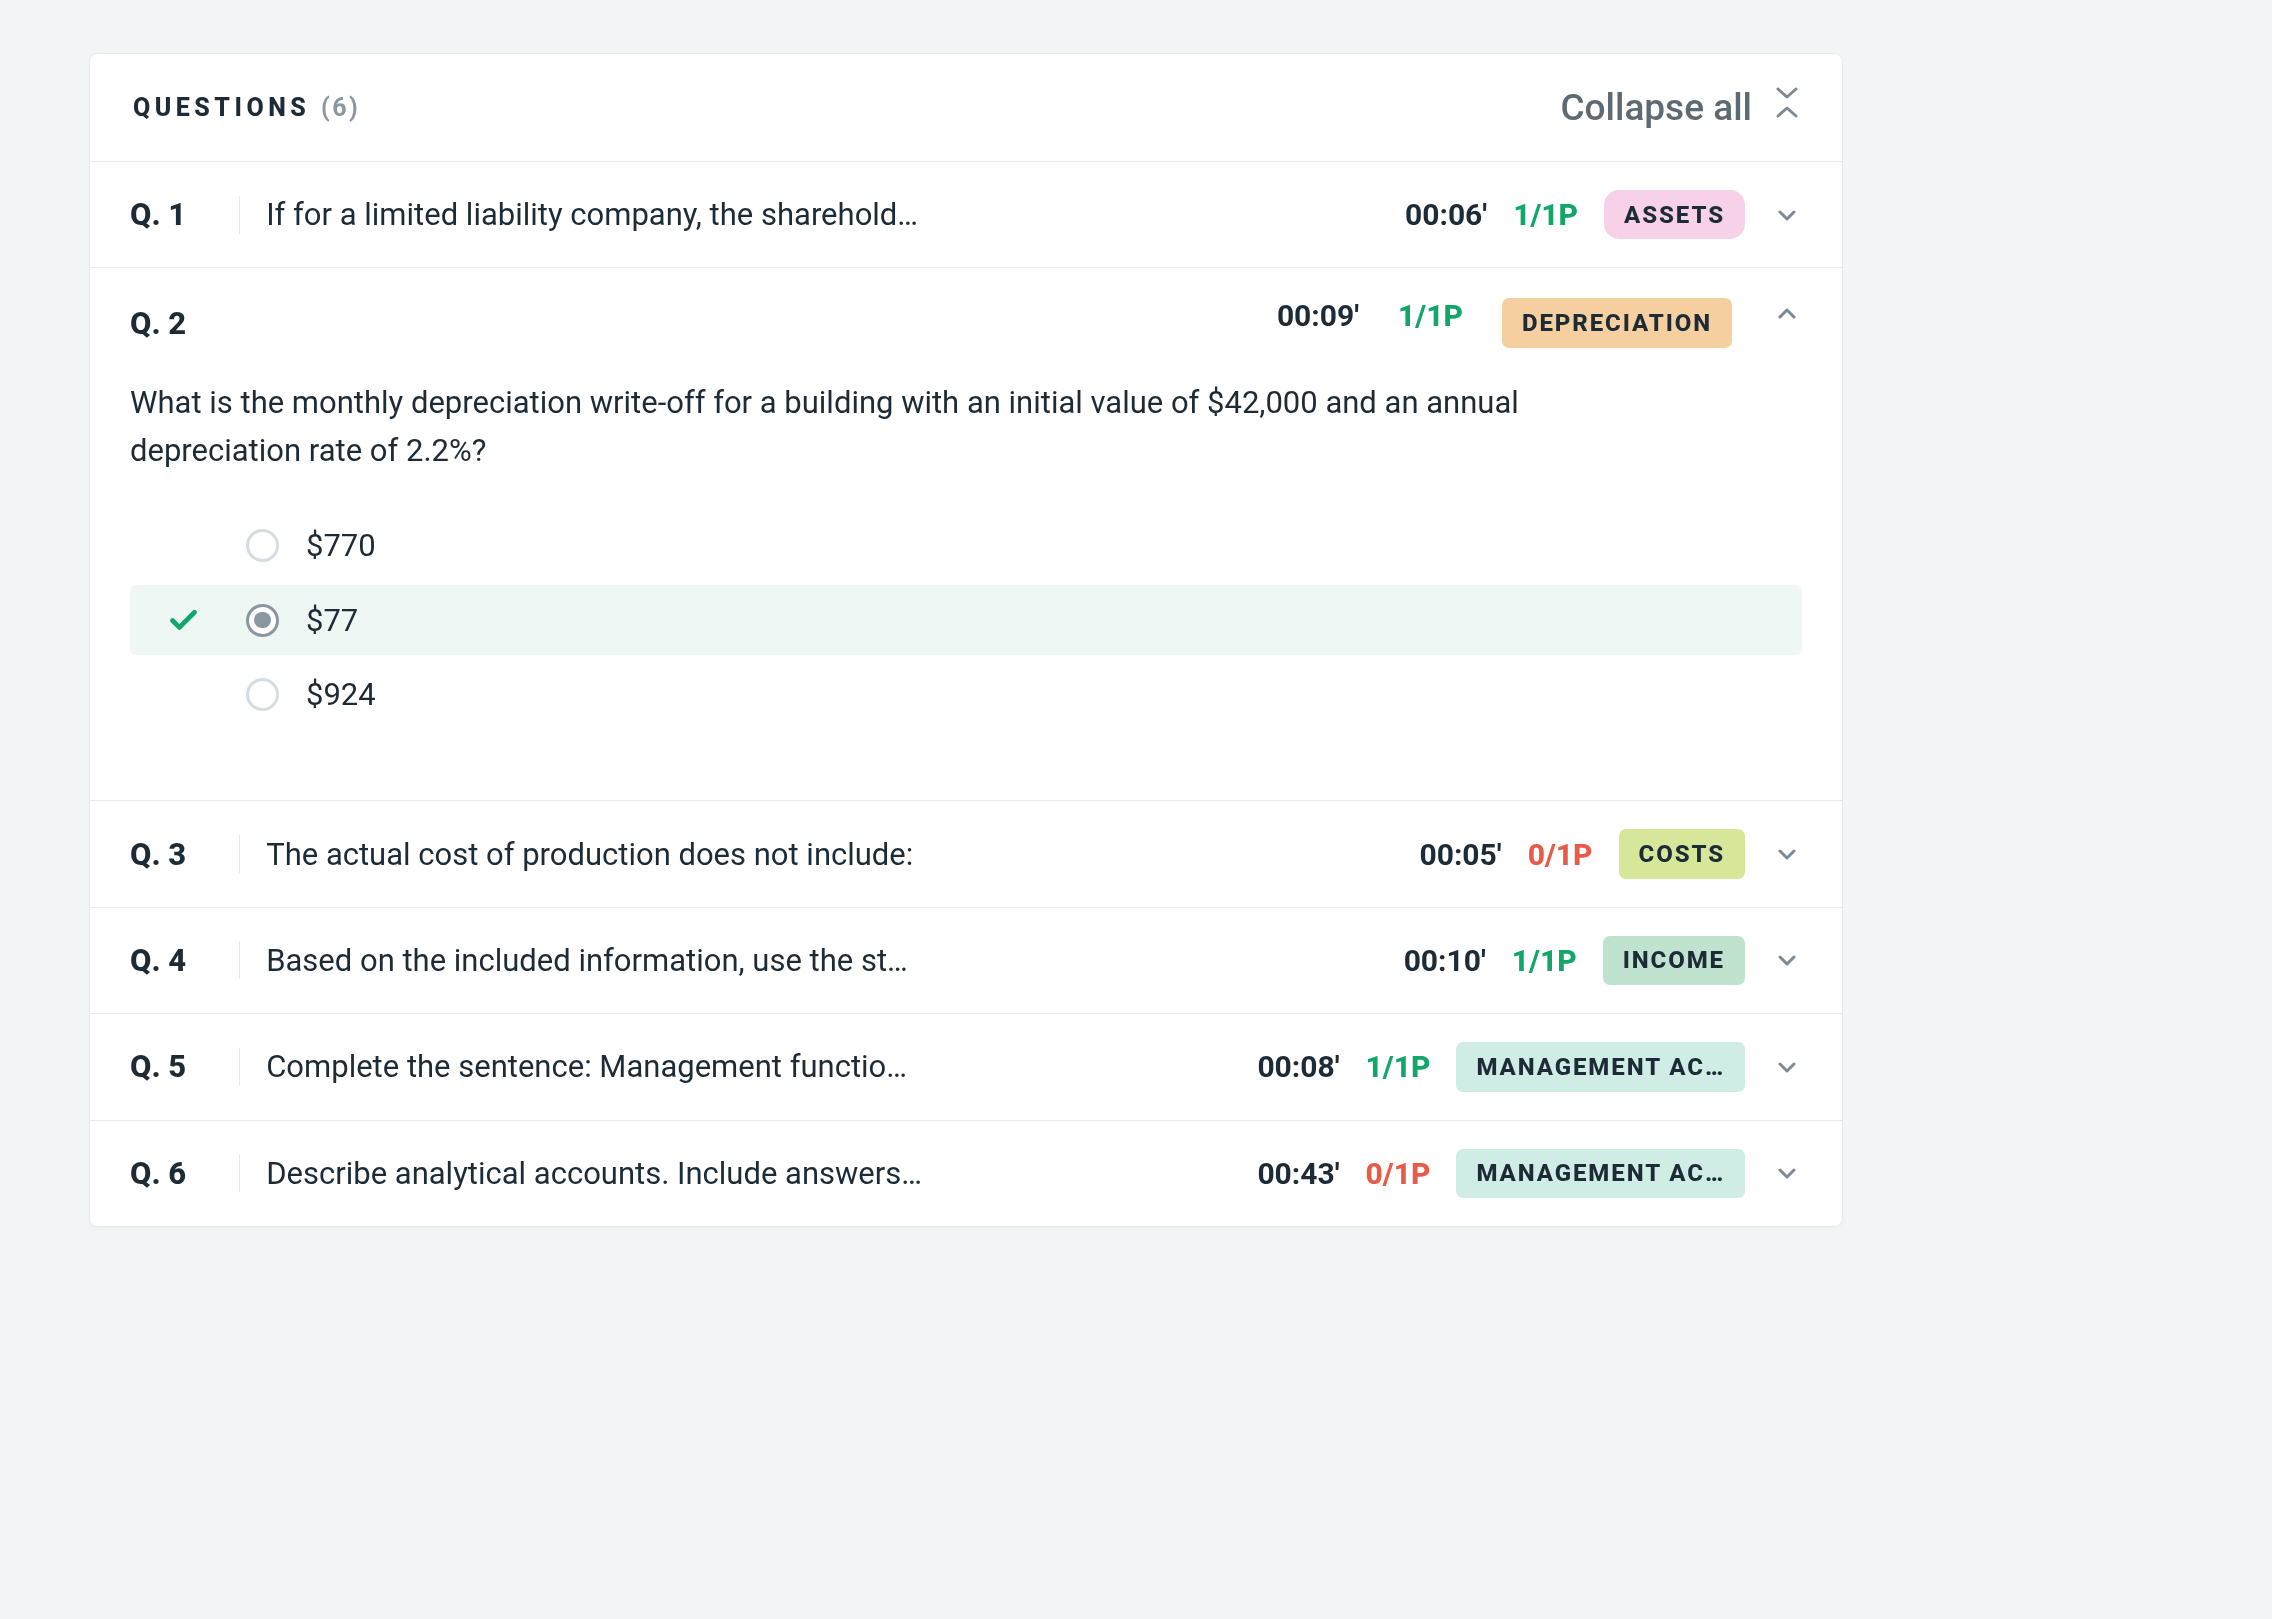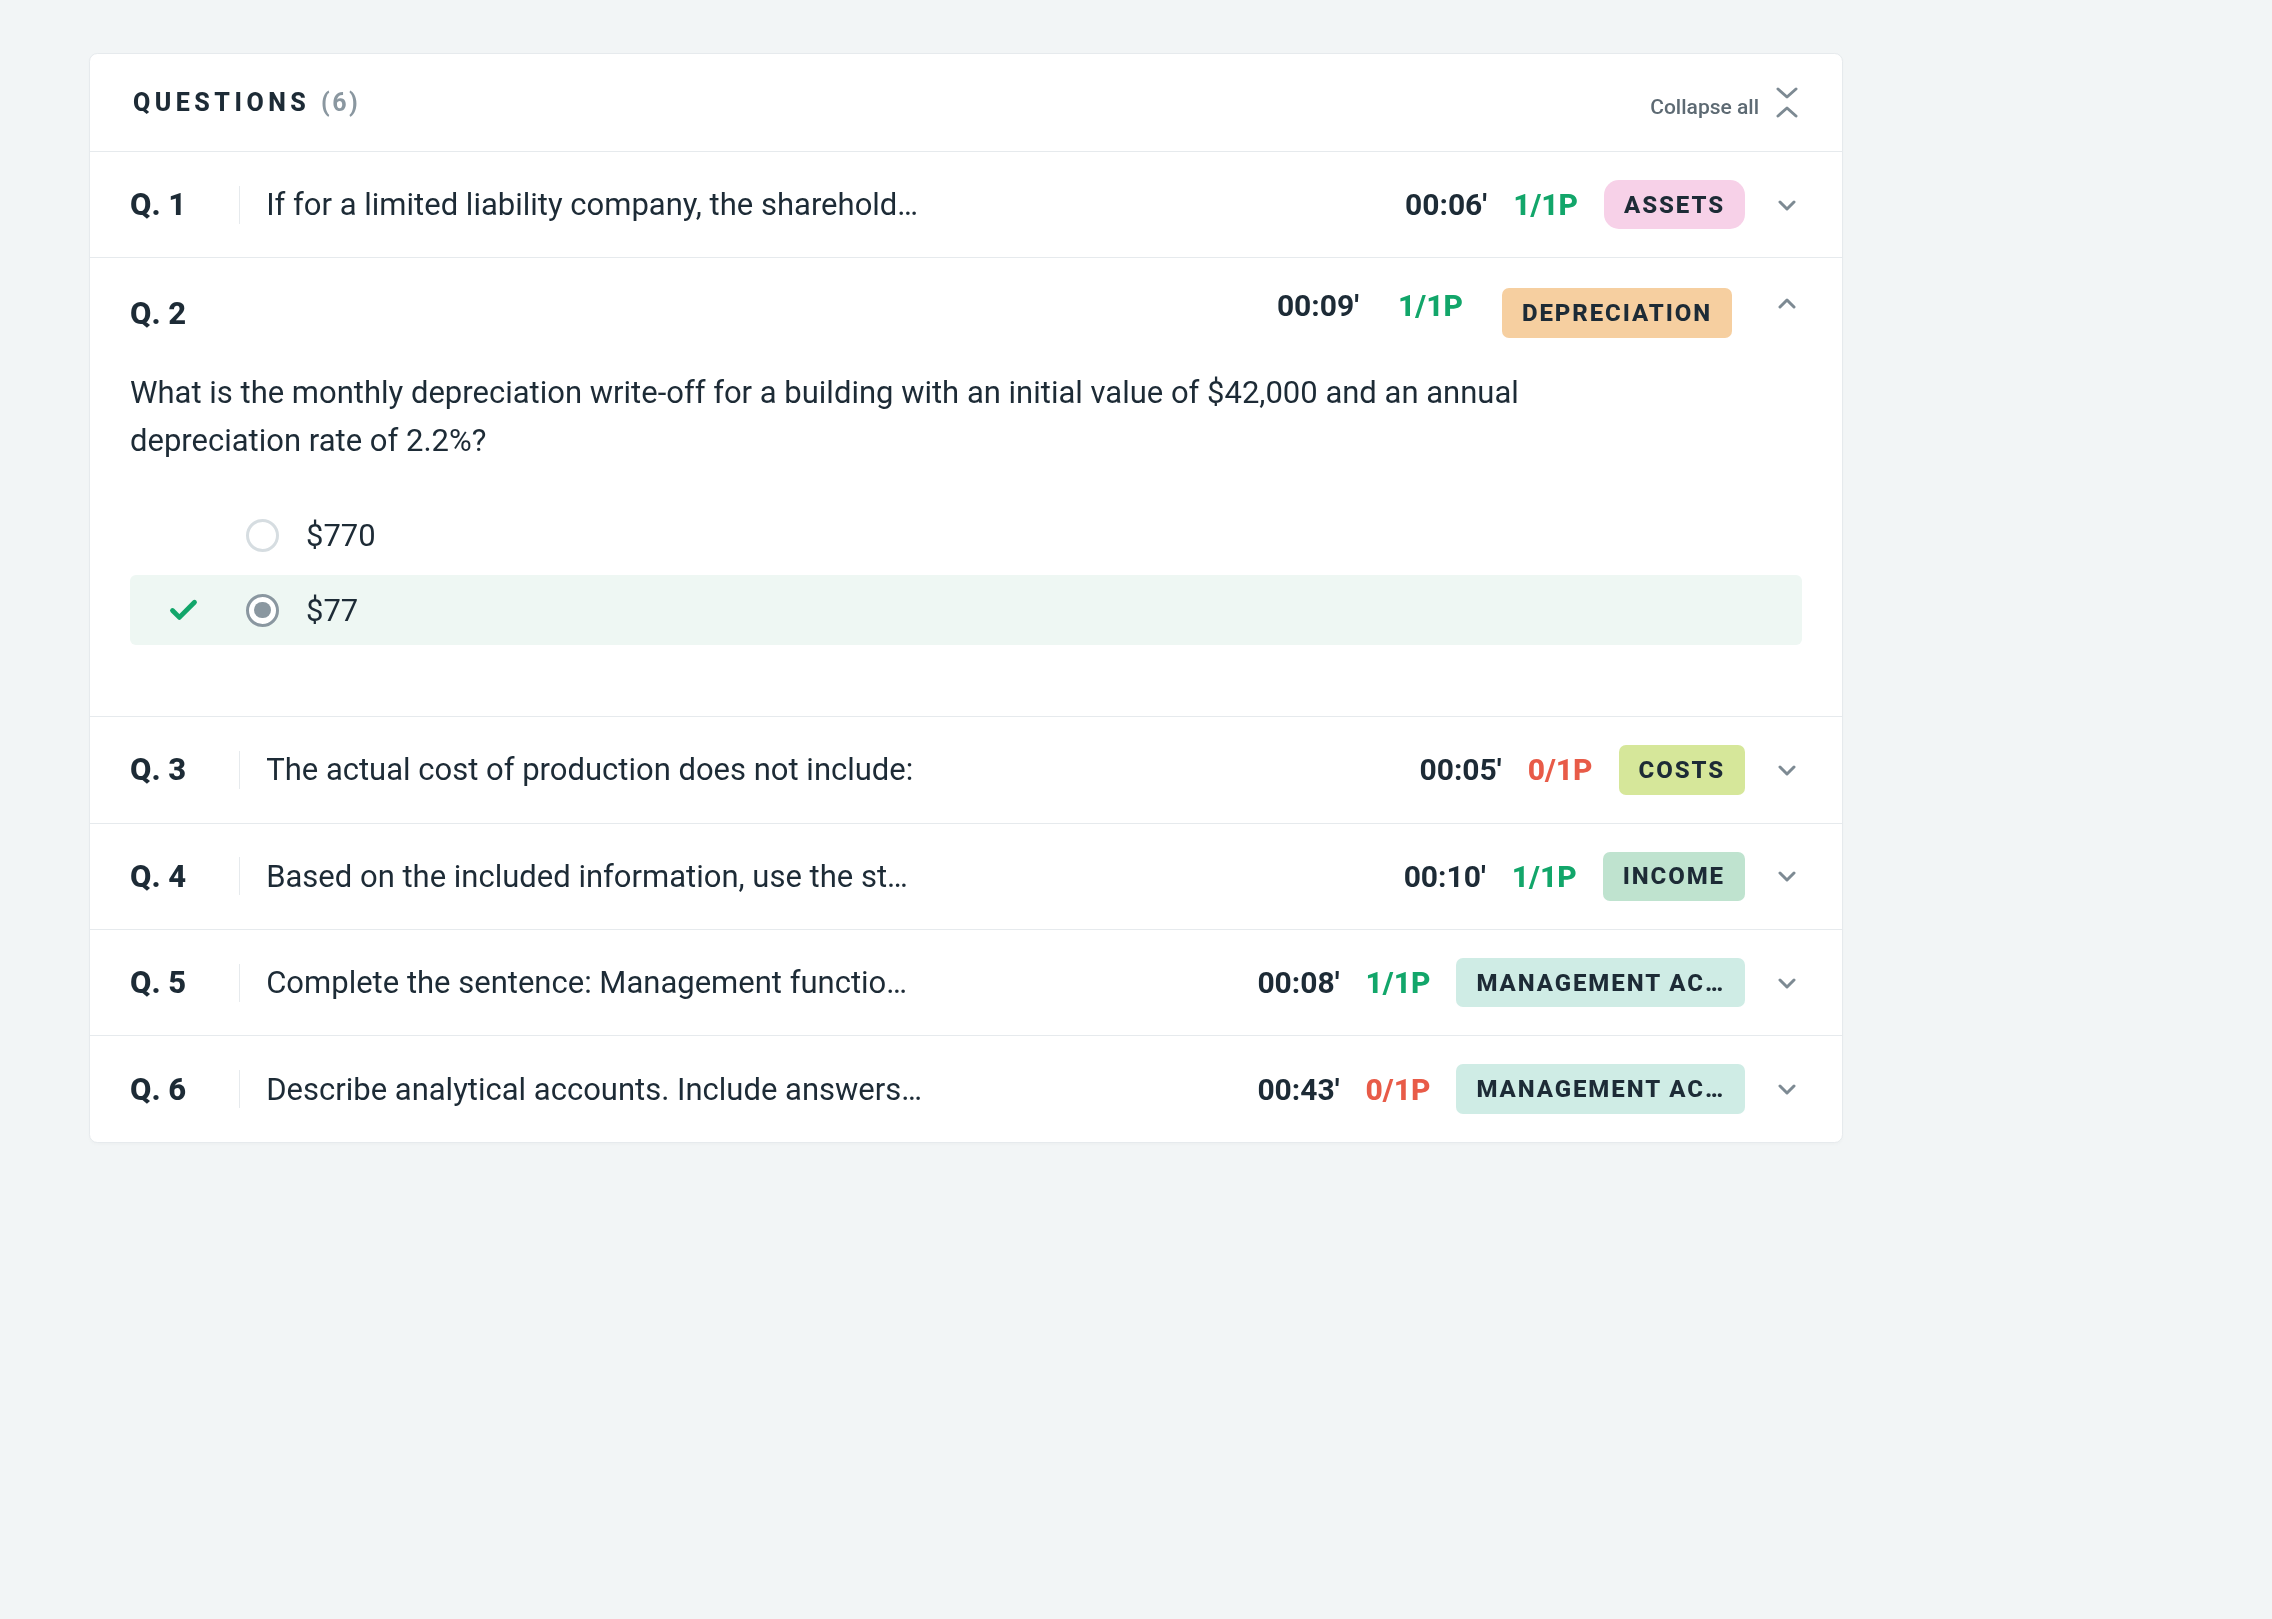--- a/index.html
+++ b/index.html
@@ -24,21 +24,21 @@
     box-shadow:0 1.2px 3.6px rgba(20,30,40,.02);
     overflow:hidden;
   }
   .card-header{
     display:flex;align-items:center;justify-content:space-between;
     padding:32px 43px 32px 43px;border-bottom:0.6px solid var(--line);
   }
   .hdr-left{display:flex;align-items:center;gap:10.7px}
   .hdr-title{font-size:25px;letter-spacing:.18em;font-weight:800;color:var(--text);text-transform:uppercase}
   .hdr-count{font-size:25px;letter-spacing:.1em;font-weight:700;color:var(--muted)}
-  .collapse-btn{display:flex;align-items:flex-end;gap:16px;cursor:pointer;color:var(--muted2);font-size:21px;font-weight:500}
+  .collapse-btn{display:flex;align-items:flex-start;gap:23px;cursor:pointer;color:var(--muted2);font-size:37px;font-weight:500}
   .collapse-icon{width:24px;height:33px;display:flex;flex-direction:column;align-items:center;justify-content:space-between}
   .collapse-icon svg{width:24px;height:14px;display:block}
   .row{
     display:flex;align-items:center;gap:26px;padding:28px 40px;border-bottom:0.6px solid var(--line);
   }
   .row:last-child{border-bottom:none}
   .qid{font-size:31px;font-weight:800;color:var(--text);min-width:83px}
   .vrule{width:1.2px;height:38px;background:var(--line)}
   .preview{font-size:31px;color:var(--text);flex:1 1 auto;min-width:0;white-space:nowrap;overflow:hidden;text-overflow:ellipsis}
   .meta{display:flex;align-items:center;gap:26px;flex:0 0 auto}
@@ -134,20 +134,25 @@
         <div class="option correct">
           <span class="left-gutter">
             <svg viewBox="0 0 24 24">
                 <path d="M4 12l5 5L20 6" fill="none" stroke="currentColor" stroke-width="3.5" stroke-linecap="round" stroke-linejoin="round"></path>
               </svg>
           </span>
           <span class="radio filled"></span>
           <span class="option-label">$77</span>
         </div>
 
+        <div class="option">
+          <span class="left-gutter"></span>
+          <span class="radio"></span>
+          <span class="option-label">$924</span>
+        </div>
 
       </div>
     </div>
 
     <div class="row">
       <span class="qid">Q. 3</span>
       <span class="vrule"></span>
       <span class="preview">The actual cost of production does not include:</span>
       <div class="meta">
         <span class="time">00:05'</span>

